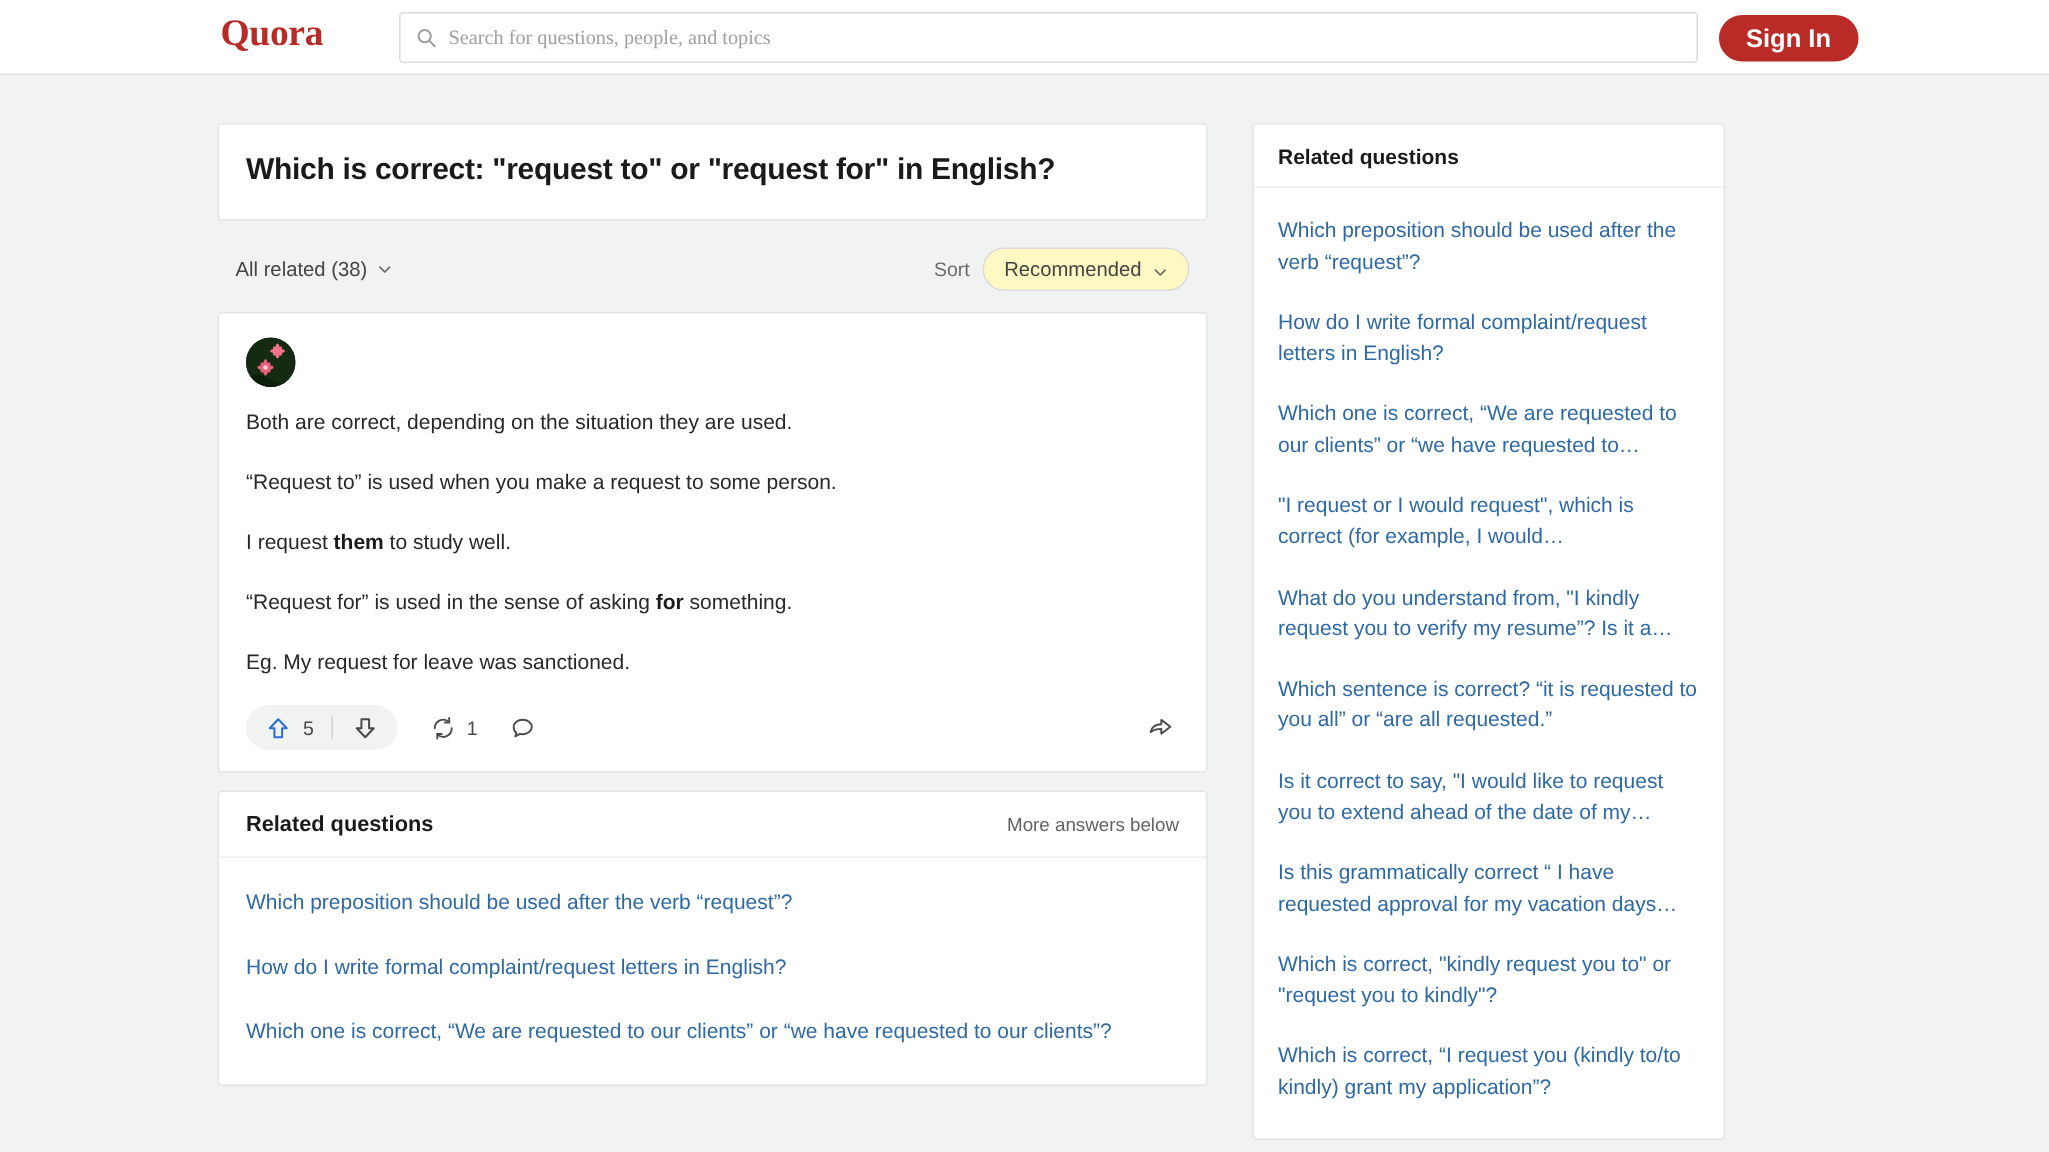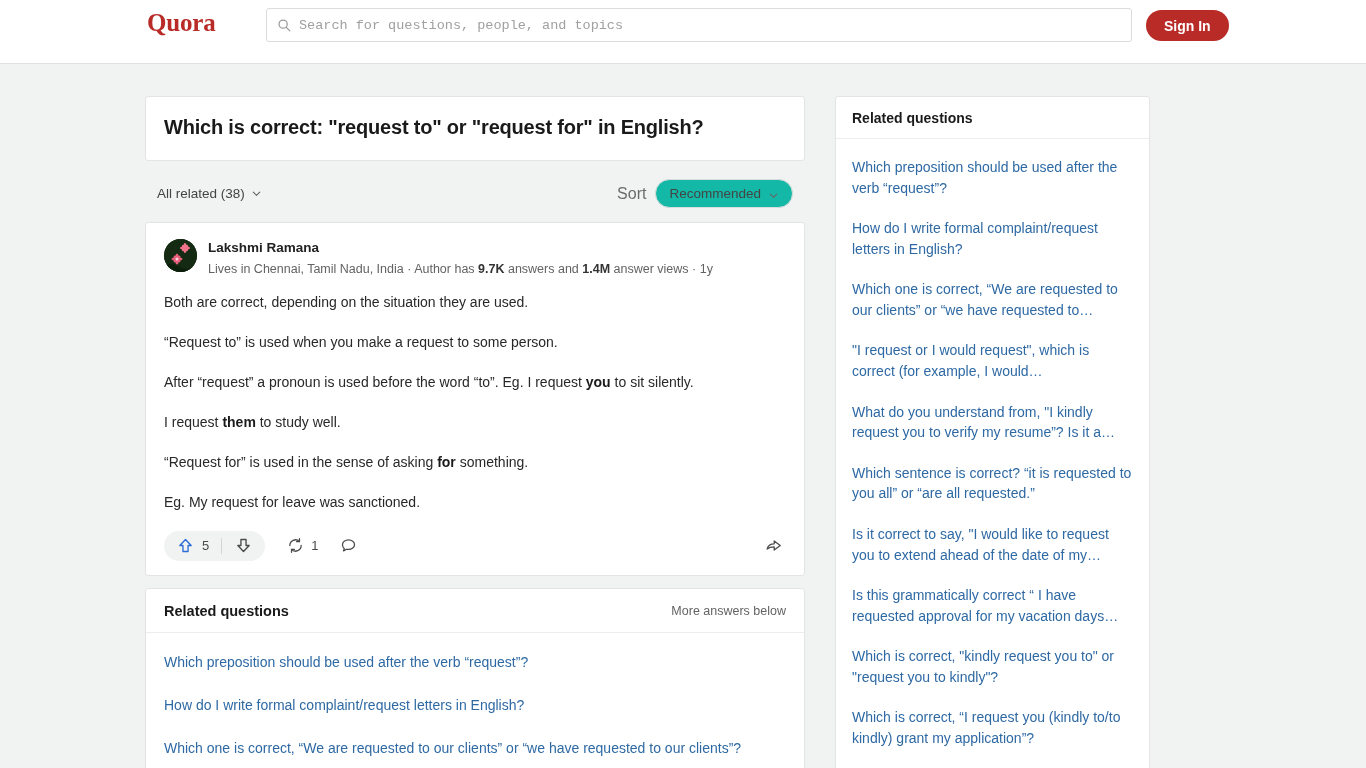--- a/index.html
+++ b/index.html
@@ -5,52 +5,52 @@
   * { box-sizing: border-box; margin: 0; padding: 0; }
   html, body {
     width: 1366px; height: 768px;
     background: #f1f2f2;
     font-family: "Liberation Sans", sans-serif;
     overflow: hidden;
   }
 
   
   .topbar {
-    height: 64px; background: #fff;
+    height: 50px; background: #fff;
     border-bottom: 1px solid #e0e0e0;
     display: flex; align-items: center;
     position: relative;
   }
   .logo {
     position: absolute; left: 147px; top: 9px;
     font-family: "Liberation Serif", serif;
     font-size: 25px; font-weight: bold;
     color: #b92b27; letter-spacing: -0.2px;
   }
   .searchwrap {
     position: absolute; left: 266px; top: 8px;
     width: 866px; height: 34px;
     border: 1px solid #dcdcdc; border-radius: 3px;
     background: #fff; display: flex; align-items: center;
     padding: 0 10px;
   }
   .search-icon { width: 14px; height: 14px; flex: 0 0 14px; margin-right: 8px; color: #9b9b9b; }
   .search-input {
     border: none; outline: none; width: 100%;
-    font-family: Liberation Mono, monospace;
+    font-family: Liberation Serif, serif;
     font-size: 13.5px; color: #1d4ed8; background: transparent;
   }
   .search-input::placeholder { color: #a0a0a0; }
   .signin {
     position: absolute; left: 1146px; top: 10px;
     background: #b92b27; color: #fff;
     border: none; border-radius: 16px;
     padding: 0 18px; height: 31px;
     font-family: "Liberation Sans", sans-serif;
-    font-size: 14px; font-weight: bold;
+    font-size: 17px; font-weight: bold;
     cursor: pointer;
   }
 
   
   .page { position: relative; width: 1366px; height: 718px; }
   .main-col { position: absolute; left: 145px; top: 32px; width: 660px; }
   .side-col { position: absolute; left: 835px; top: 32px; width: 315px; }
 
   .card {
     background: #fff;
@@ -68,25 +68,25 @@
   
   .filter-row {
     display: flex; align-items: center; justify-content: space-between;
     padding: 18px 12px 14px 12px;
   }
   .all-related {
     display: flex; align-items: center; gap: 6px;
     font-size: 13.5px; color: #444; cursor: pointer;
   }
   .sort-group { display: flex; align-items: center; gap: 9px; }
-  .sort-label { font-size: 16px; color: #6b6b6b; }
+  .sort-label { font-size: 13px; color: #6b6b6b; }
   .sort-pill {
     display: flex; align-items: flex-end; gap: 7px;
     border: 1px solid #dcdcdc; border-radius: 16px;
-    background: #14b8a6; padding: 6px 13px;
+    background: #fef9c3; padding: 6px 13px;
     font-size: 13.5px; color: #444; cursor: pointer;
   }
   .chev { width: 11px; height: 11px; flex: 0 0 11px; color: #666; }
 
   
   .answer-card { padding: 16px 18px 10px 18px; }
   .author-row { display: flex; align-items: flex-start; gap: 11px; }
   .avatar {
     width: 33px; height: 33px; border-radius: 50%;
     flex: 0 0 33px; overflow: hidden;
@@ -215,32 +215,25 @@
             <g fill="#e8607c">
               <ellipse cx="13" cy="20" rx="5.5" ry="1.8"></ellipse>
               <ellipse cx="13" cy="20" rx="1.8" ry="5.5"></ellipse>
               <ellipse cx="13" cy="20" rx="4.4" ry="1.8" transform="rotate(45 13 20)"></ellipse>
               <ellipse cx="13" cy="20" rx="4.4" ry="1.8" transform="rotate(-45 13 20)"></ellipse>
             </g>
             <circle cx="13" cy="20" r="1.5" fill="#ffd1dc"></circle>
             <path d="M0 27 q8 -5 16 1 q8 5 17 -2 v7 h-33 z" fill="#0c1f0b"></path>
           </svg>
         </div>
-        <div>
-          <div class="author-name">Lakshmi Ramana</div>
-          <div class="author-meta">
-            <span>Lives in Chennai, Tamil Nadu, India · Author has </span><b>9.7K</b><span> answers and </span><b>1.4M</b><span> answer views · 1y</span>
-          </div>
-        </div>
       </div>
 
       <div class="answer-body">
         <p>Both are correct, depending on the situation they are used.</p>
         <p>“Request to” is used when you make a request to some person.</p>
-        <p><span>After “request” a pronoun is used before the word “to”. Eg. I request </span><b>you</b><span> to sit silently.</span></p>
         <p><span>I request </span><b>them</b><span> to study well.</span></p>
         <p><span>“Request for” is used in the sense of asking </span><b>for</b><span> something.</span></p>
         <p>Eg. My request for leave was sanctioned.</p>
       </div>
 
       <div class="actions">
         <div class="vote-pill">
           <div class="vote-up">
             <svg class="ic" viewBox="0 0 24 24" fill="none" stroke="#2b6dd4" stroke-width="1.9" stroke-linejoin="round">
               <path d="M12 3.5 L20 12 H15.6 V20.5 H8.4 V12 H4 Z"></path>

